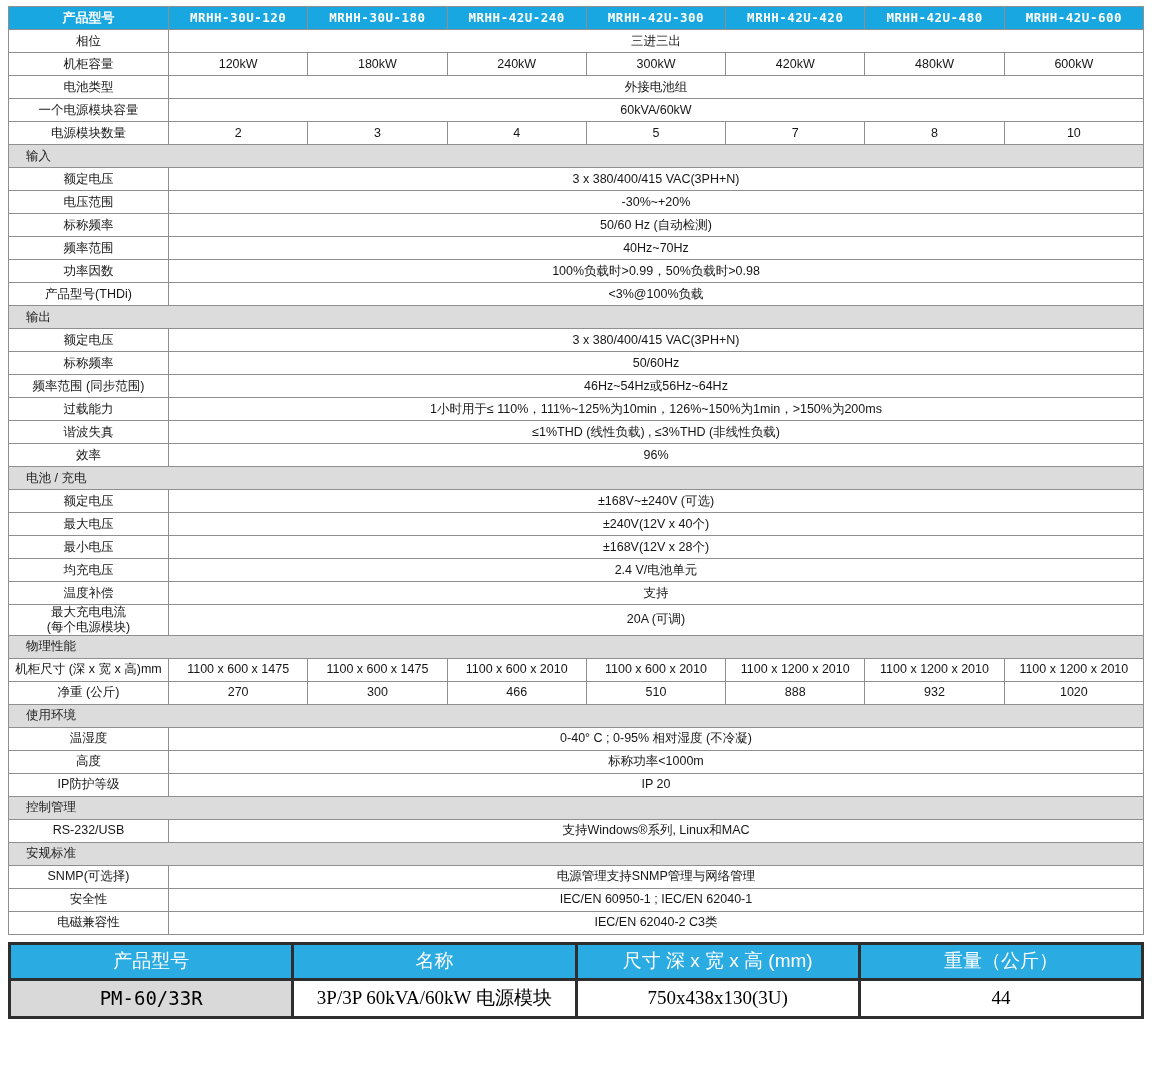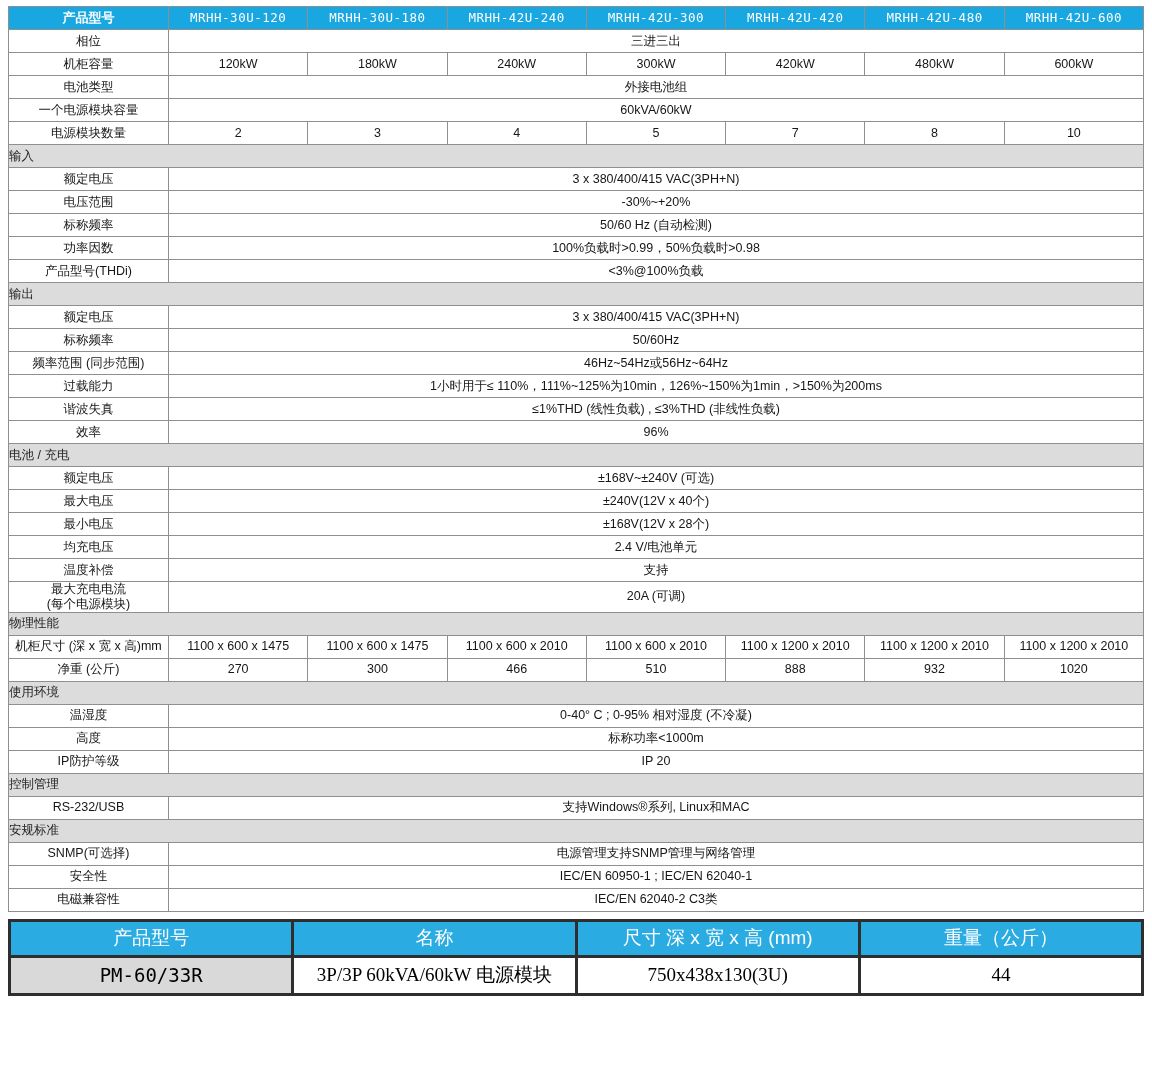--- a/index.html
+++ b/index.html
@@ -31,29 +31,29 @@
   }
   table.spec td.head-label {
     background: var(--header-blue);
     color: #ffffff;
     font-weight: bold;
     font-size: 13px;
   }
   table.spec td.head-model {
     background: var(--header-blue);
     color: #ffffff;
-    font-weight: normal;
+    font-weight: bold;
     font-family: "DejaVu Sans Mono", "Liberation Mono", monospace;
     font-size: 12.5px;
     letter-spacing: 0.5px;
   }
   table.spec td.section {
     background: var(--section-bg);
     text-align: left;
-    padding-left: 0;
+    padding-left: 17px;
     color: #1f1f1f;
     font-size: 12.5px;
   }
   table.spec td.lbl { white-space: pre-line; margin-left: 36px; }
   
   table.module {
     border-collapse: collapse;
     table-layout: fixed;
     width: 1136px;
     margin: 7px 0 0 8px;
@@ -147,20 +147,24 @@
         <td class="lbl">额定电压</td>
         <td class="val" colspan="7">3 x 380/400/415 VAC(3PH+N)</td>
       </tr>
       <tr>
         <td class="lbl">电压范围</td>
         <td class="val" colspan="7">-30%~+20%</td>
       </tr>
       <tr>
         <td class="lbl">标称频率</td>
         <td class="val" colspan="7">50/60 Hz (自动检测)</td>
+      </tr>
+      <tr>
+        <td class="lbl">频率范围</td>
+        <td class="val" colspan="7">40Hz~70Hz</td>
       </tr>
       <tr>
         <td class="lbl">功率因数</td>
         <td class="val" colspan="7">100%负载时&gt;0.99，50%负载时&gt;0.98</td>
       </tr>
       <tr>
         <td class="lbl">产品型号(THDi)</td>
         <td class="val" colspan="7">&lt;3%@100%负载</td>
       </tr>
       <tr>

